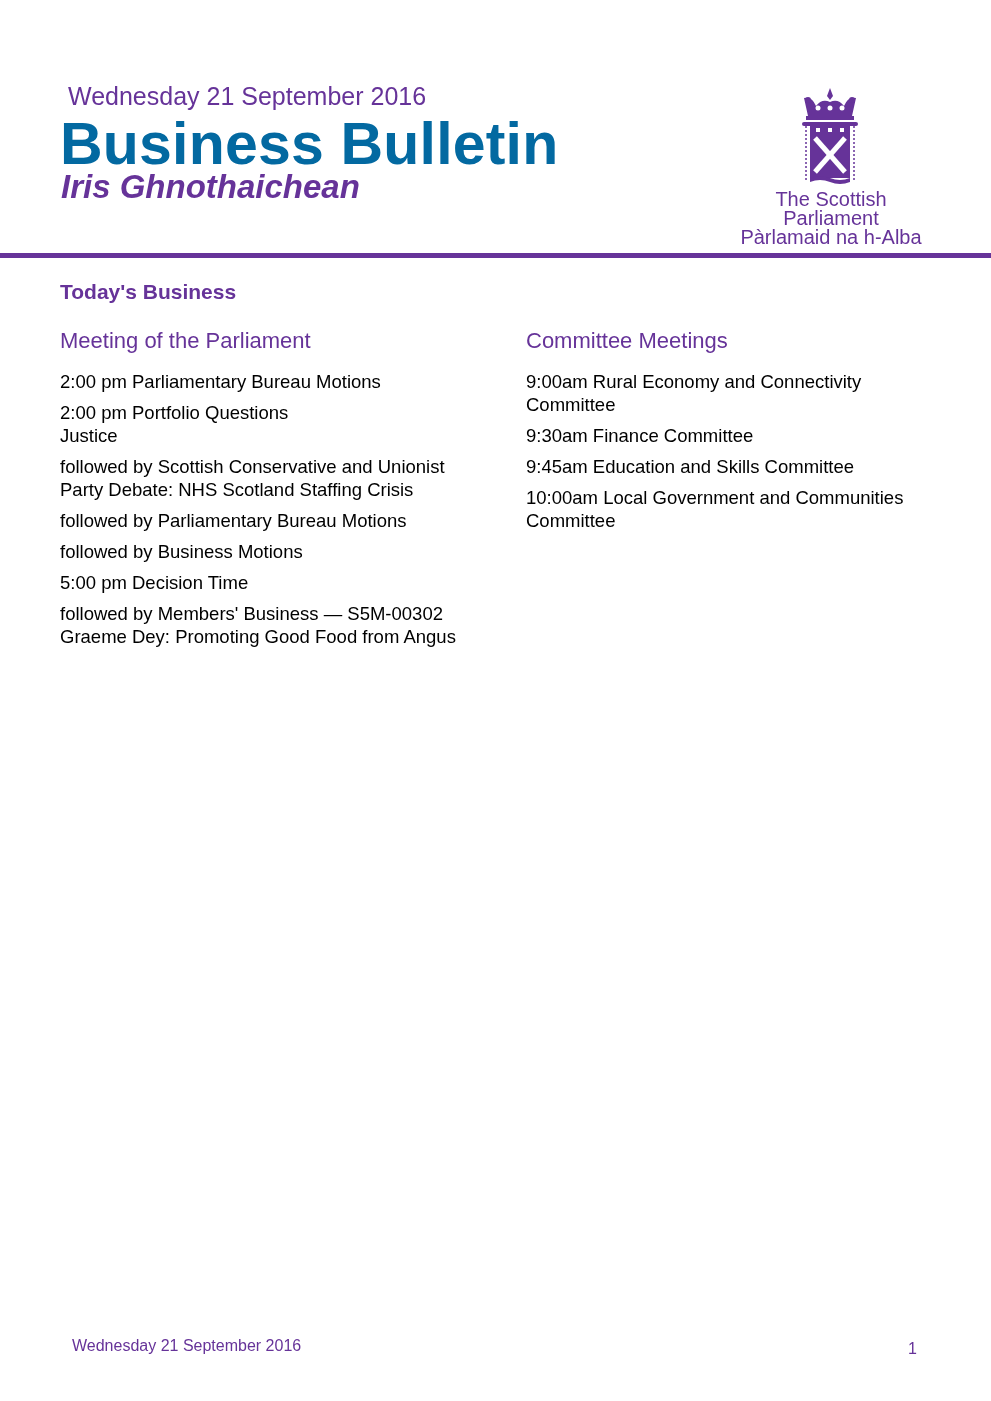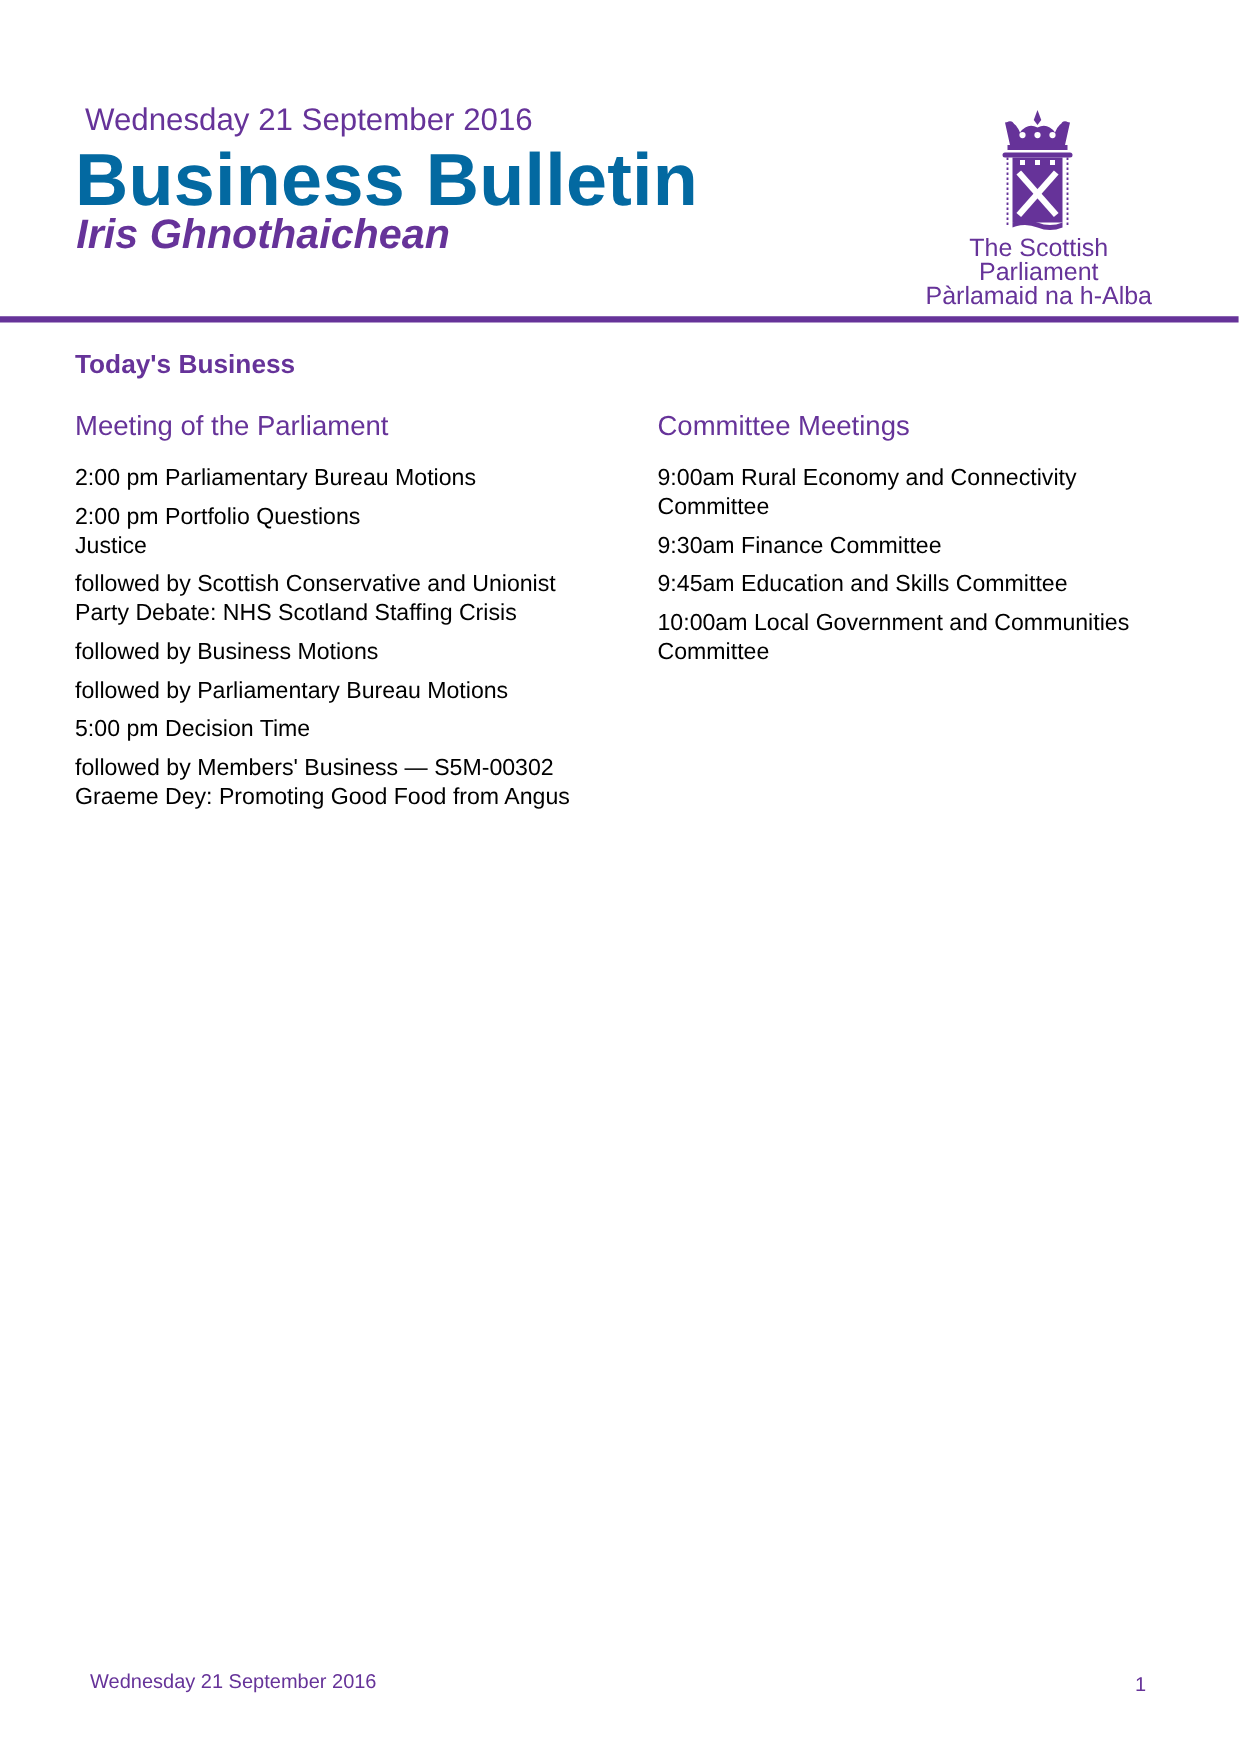--- a/index.html
+++ b/index.html
@@ -72,25 +72,25 @@
     <b>2:00 pm</b>
     <span>Portfolio Questions</span>
     <div>Justice</div>
   </div>
   <div class="item">
     <b>followed by</b>
     <span>Scottish Conservative and Unionist Party Debate: NHS Scotland Staffing Crisis</span>
   </div>
   <div class="item">
     <b>followed by</b>
-    <span>Business Motions</span>
+    <span>Parliamentary Bureau Motions</span>
   </div>
   <div class="item">
     <b>followed by</b>
-    <span>Parliamentary Bureau Motions</span>
+    <span>Business Motions</span>
   </div>
   <div class="item">
     <b>5:00 pm</b>
     <span>Decision Time</span>
   </div>
   <div class="item">
     <b>followed by</b>
     <span>Members' Business — S5M-00302 Graeme Dey: Promoting Good Food from Angus</span>
   </div>
 </div>

